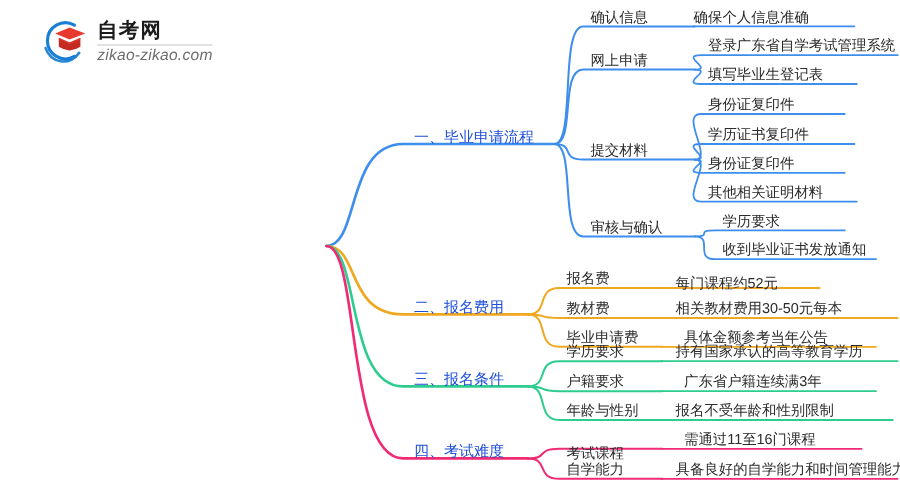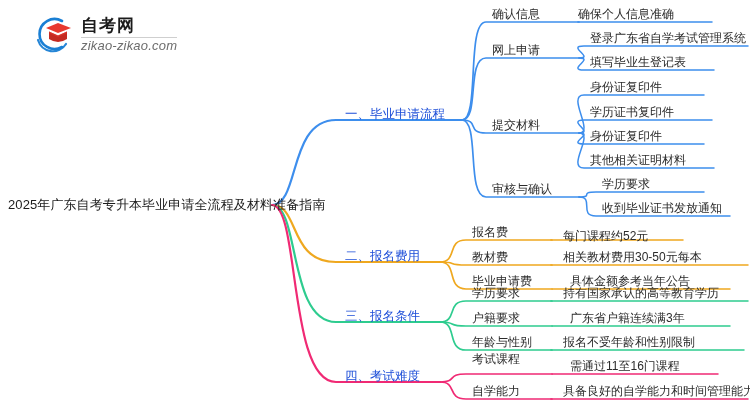--- a/index.html
+++ b/index.html
@@ -82,21 +82,20 @@
       <path d="M440,322 C458,322 446,350 466,350 L552,350" fill="none" stroke="#2ecc8f" stroke-width="1.7" stroke-linecap="round"></path>
       <path d="M552,350 C568,350 539,350 557,350 L744,350" fill="none" stroke="#2ecc8f" stroke-width="1.5" stroke-linecap="round"></path>
       <path d="M272,205 C300,205 288,382 336,382 L440,382" fill="none" stroke="#f02a74" stroke-width="2.2" stroke-linecap="round"></path>
       <path d="M0,382 L272,205" fill="none" stroke="#f02a74" stroke-width="0" stroke-linecap="round"></path>
       <path d="M440,382 C458,382 446,374 466,374 L552,374" fill="none" stroke="#f02a74" stroke-width="1.7" stroke-linecap="round"></path>
       <path d="M552,374 C568,374 546,374 564,374 L718,374" fill="none" stroke="#f02a74" stroke-width="1.5" stroke-linecap="round"></path>
       <path d="M440,382 C458,382 446,399 466,399 L552,399" fill="none" stroke="#f02a74" stroke-width="1.7" stroke-linecap="round"></path>
       <path d="M552,399 C568,399 539,399 557,399 L748,399" fill="none" stroke="#f02a74" stroke-width="1.5" stroke-linecap="round"></path>
     </svg>
 
-  <div class="node root-label" id="root-node" style="left: 8px; top: 196px;">2025年广东自考专升本毕业申请全流程及材料准备指南</div>
 
   <div id="node-layer">
       <div class="node lvl1" style="left: 345px; top: 106px;">一、毕业申请流程</div>
       <div class="node lvl2" style="left: 492px; top: 6px;">确认信息</div>
       <div class="node lvl3" style="left: 578px; top: 6px;">确保个人信息准确</div>
       <div class="node lvl2" style="left: 492px; top: 42px;">网上申请</div>
       <div class="node lvl3" style="left: 590px; top: 30px;">登录广东省自学考试管理系统</div>
       <div class="node lvl3" style="left: 590px; top: 54px;">填写毕业生登记表</div>
       <div class="node lvl2" style="left: 492px; top: 117px;">提交材料</div>
       <div class="node lvl3" style="left: 590px; top: 79px;">身份证复印件</div>
@@ -114,19 +113,19 @@
       <div class="node lvl2" style="left: 472px; top: 273px;">毕业申请费</div>
       <div class="node lvl3" style="left: 570px; top: 273px;">具体金额参考当年公告</div>
       <div class="node lvl1" style="left: 345px; top: 308px;">三、报名条件</div>
       <div class="node lvl2" style="left: 472px; top: 285px;">学历要求</div>
       <div class="node lvl3" style="left: 563px; top: 285px;">持有国家承认的高等教育学历</div>
       <div class="node lvl2" style="left: 472px; top: 310px;">户籍要求</div>
       <div class="node lvl3" style="left: 570px; top: 310px;">广东省户籍连续满3年</div>
       <div class="node lvl2" style="left: 472px; top: 334px;">年龄与性别</div>
       <div class="node lvl3" style="left: 563px; top: 334px;">报名不受年龄和性别限制</div>
       <div class="node lvl1" style="left: 345px; top: 368px; text-align: center;">四、考试难度</div>
-      <div class="node lvl2" style="left: 472px; top: 351px;">考试课程</div>
+      <div class="node lvl2" style="left: 472px; top: 370px;">考试课程</div>
       <div class="node lvl3" style="left: 570px; top: 358px;">需通过11至16门课程</div>
       <div class="node lvl2" style="left: 472px; top: 383px;">自学能力</div>
       <div class="node lvl3" style="left: 563px; top: 383px;">具备良好的自学能力和时间管理能力</div>
     </div>
 
 </div>
 
 </body></html>

